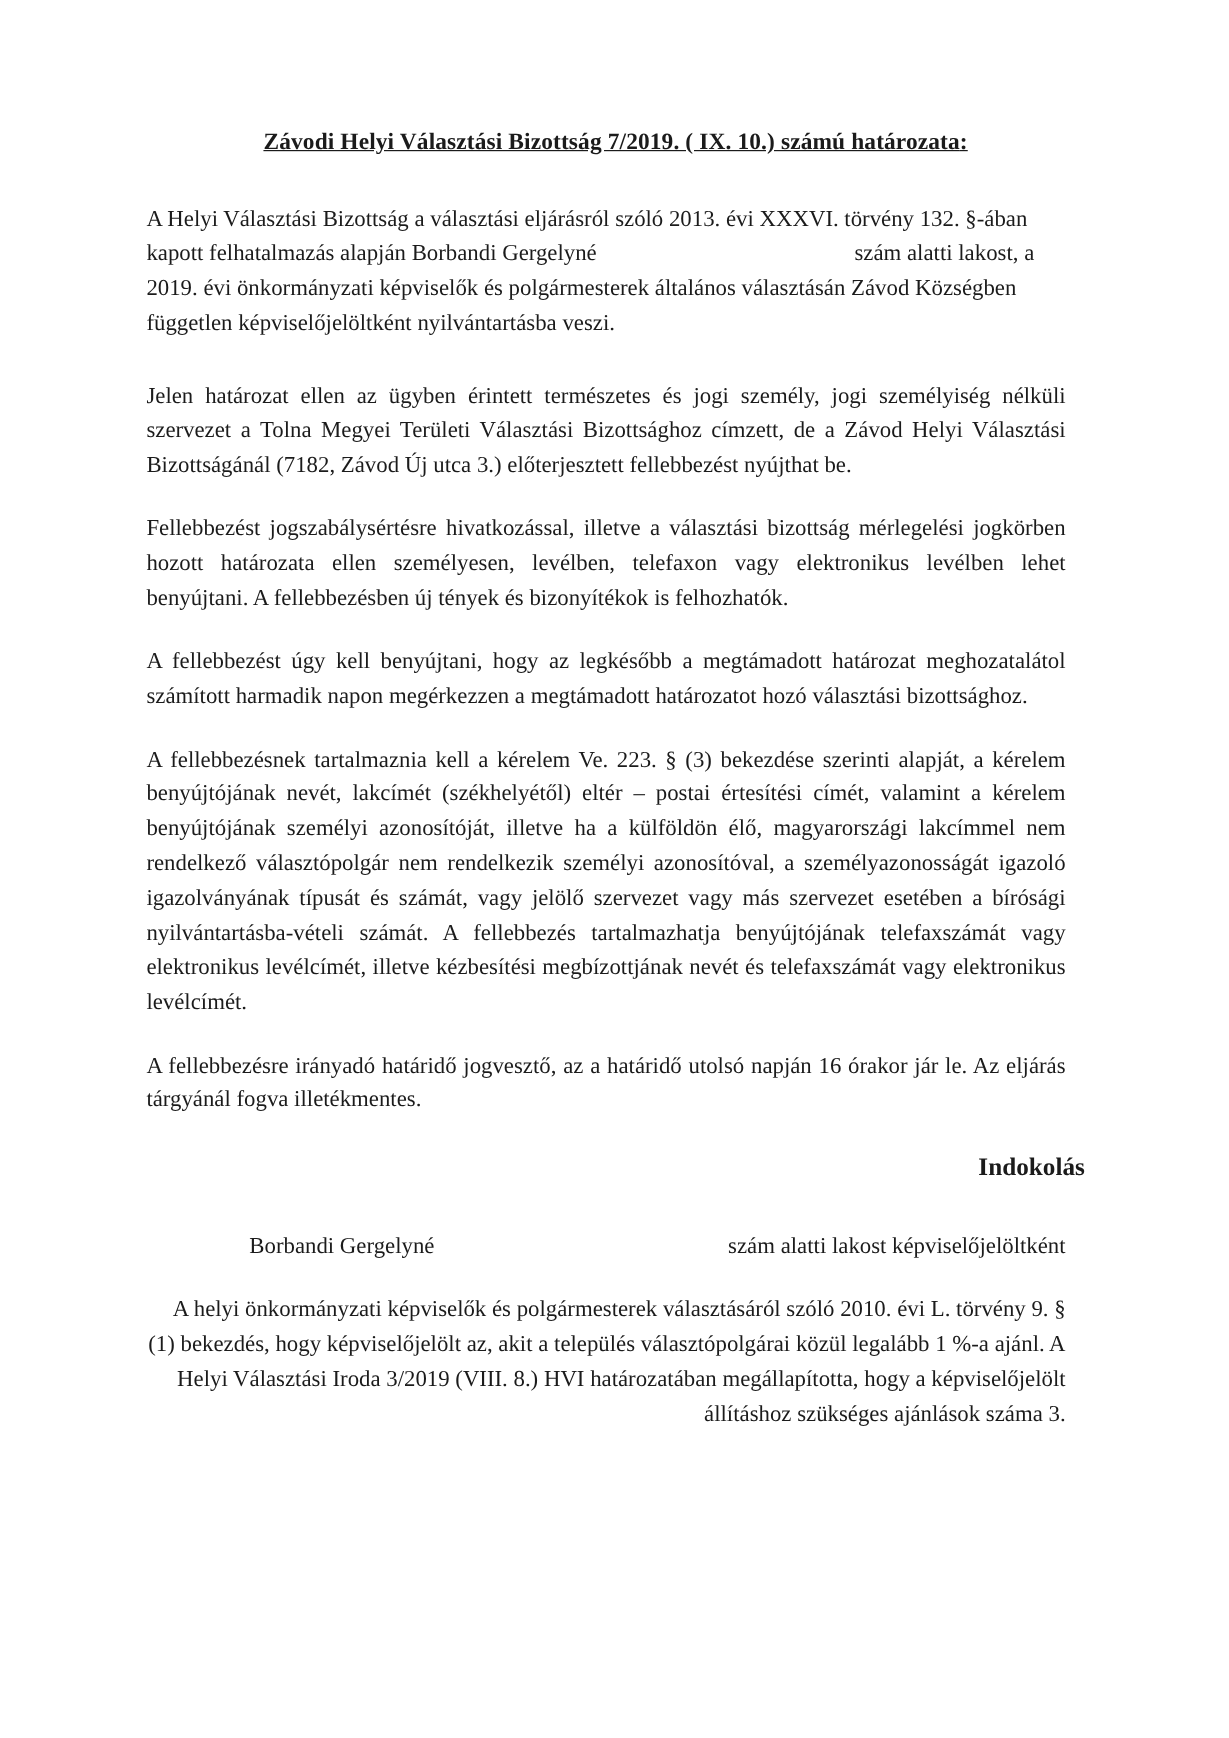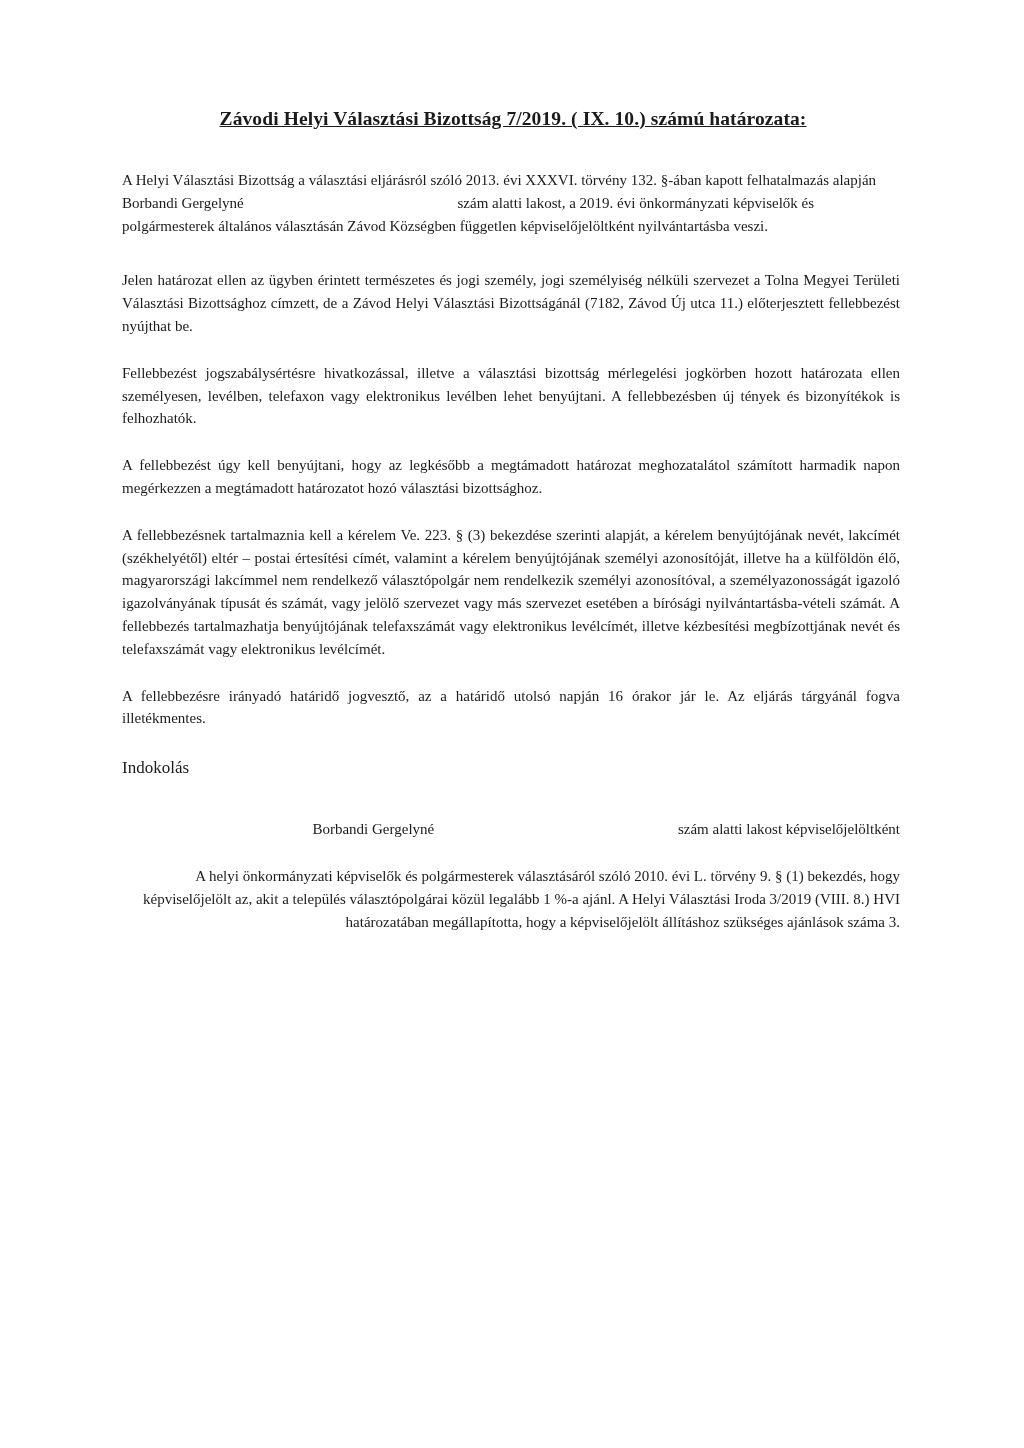--- a/index.html
+++ b/index.html
@@ -34,45 +34,45 @@
     font-weight: bold;
     font-size: 19.5px;
     letter-spacing: 0.1px;
     margin: 0 0 38px 0;
     padding-bottom: 1px;
   }
   .doc-title .u {
     text-decoration: underline;
   }
   p.para {
-    font-size: 15px;
+    font-size: 19px;
     line-height: 1.52;
-    margin: 0 4px 24px 0;
+    margin: 0 16px 24px 0;
     text-align: justify;
     text-justify: inter-word;
   }
   p.para.first {
     text-align: left;
     margin-bottom: 32px;
   }
   p.para.left {
     text-align: right;
   }
   .blank-inline {
     display: inline-block;
     width: 210px;
   }
   .blank-inline-2 {
     display: inline-block;
     width: 240px;
   }
   .section-head {
-    text-align: left;
-    font-weight: normal;
-    font-size: 17px;
+    text-align: right;
+    font-weight: bold;
+    font-size: 21px;
     margin: 28px 0 40px 0;
   }
   .tight {
     margin-bottom: 4px;
   }
   .gap-top {
     margin-top: 22px;
   }
 </style>
 </head>
@@ -84,21 +84,21 @@
     <div class="doc-title">
       <span class="u">Závodi Helyi Választási Bizottság 7/2019. ( IX. 10.) számú határozata</span><span class="u">:</span>
     </div>
 
     <p class="para first">
       <span>A Helyi Választási Bizottság a választási eljárásról szóló 2013. évi XXXVI. törvény 132. §-ában kapott felhatalmazás alapján Borbandi Gergelyné</span>
       <span class="blank-inline"></span><span>szám</span>
       <span>alatti lakost, a 2019. évi önkormányzati képviselők és polgármesterek általános választásán Závod Községben független képviselőjelöltként nyilvántartásba veszi.</span>
     </p>
 
-    <p class="para">Jelen határozat ellen az ügyben érintett természetes és jogi személy, jogi személyiség nélküli szervezet a Tolna Megyei Területi Választási Bizottsághoz címzett, de a Závod Helyi Választási Bizottságánál (7182, Závod Új utca 11.) előterjesztett fellebbezést nyújthat be.</p>
+    <p class="para">Jelen határozat ellen az ügyben érintett természetes és jogi személy, jogi személyiség nélküli szervezet a Tolna Megyei Területi Választási Bizottsághoz címzett, de a Závod Helyi Választási Bizottságánál (7182, Závod Új utca 3.) előterjesztett fellebbezést nyújthat be.</p>
 
     <p class="para">Fellebbezést jogszabálysértésre hivatkozással, illetve a választási bizottság mérlegelési jogkörben hozott határozata ellen személyesen, levélben, telefaxon vagy elektronikus levélben lehet benyújtani. A fellebbezésben új tények és bizonyítékok is felhozhatók.</p>
 
     <p class="para">A fellebbezést úgy kell benyújtani, hogy az legkésőbb a megtámadott határozat meghozatalátol számított harmadik napon megérkezzen a megtámadott határozatot hozó választási bizottsághoz.</p>
 
     <p class="para">A fellebbezésnek tartalmaznia kell a kérelem Ve. 223. § (3) bekezdése szerinti alapját, a kérelem benyújtójának nevét, lakcímét (székhelyétől) eltér – postai értesítési címét, valamint a kérelem benyújtójának személyi azonosítóját, illetve ha a külföldön élő, magyarországi lakcímmel nem rendelkező választópolgár nem rendelkezik személyi azonosítóval, a személyazonosságát igazoló igazolványának típusát és számát, vagy jelölő szervezet vagy más szervezet esetében a bírósági nyilvántartásba-vételi számát. A fellebbezés tartalmazhatja benyújtójának telefaxszámát vagy elektronikus levélcímét, illetve kézbesítési megbízottjának nevét és telefaxszámát vagy elektronikus levélcímét.</p>
 
     <p class="para">A fellebbezésre irányadó határidő jogvesztő, az a határidő utolsó napján 16 órakor jár le. Az eljárás tárgyánál fogva illetékmentes.</p>
 
     <div class="section-head">Indokolás</div>

